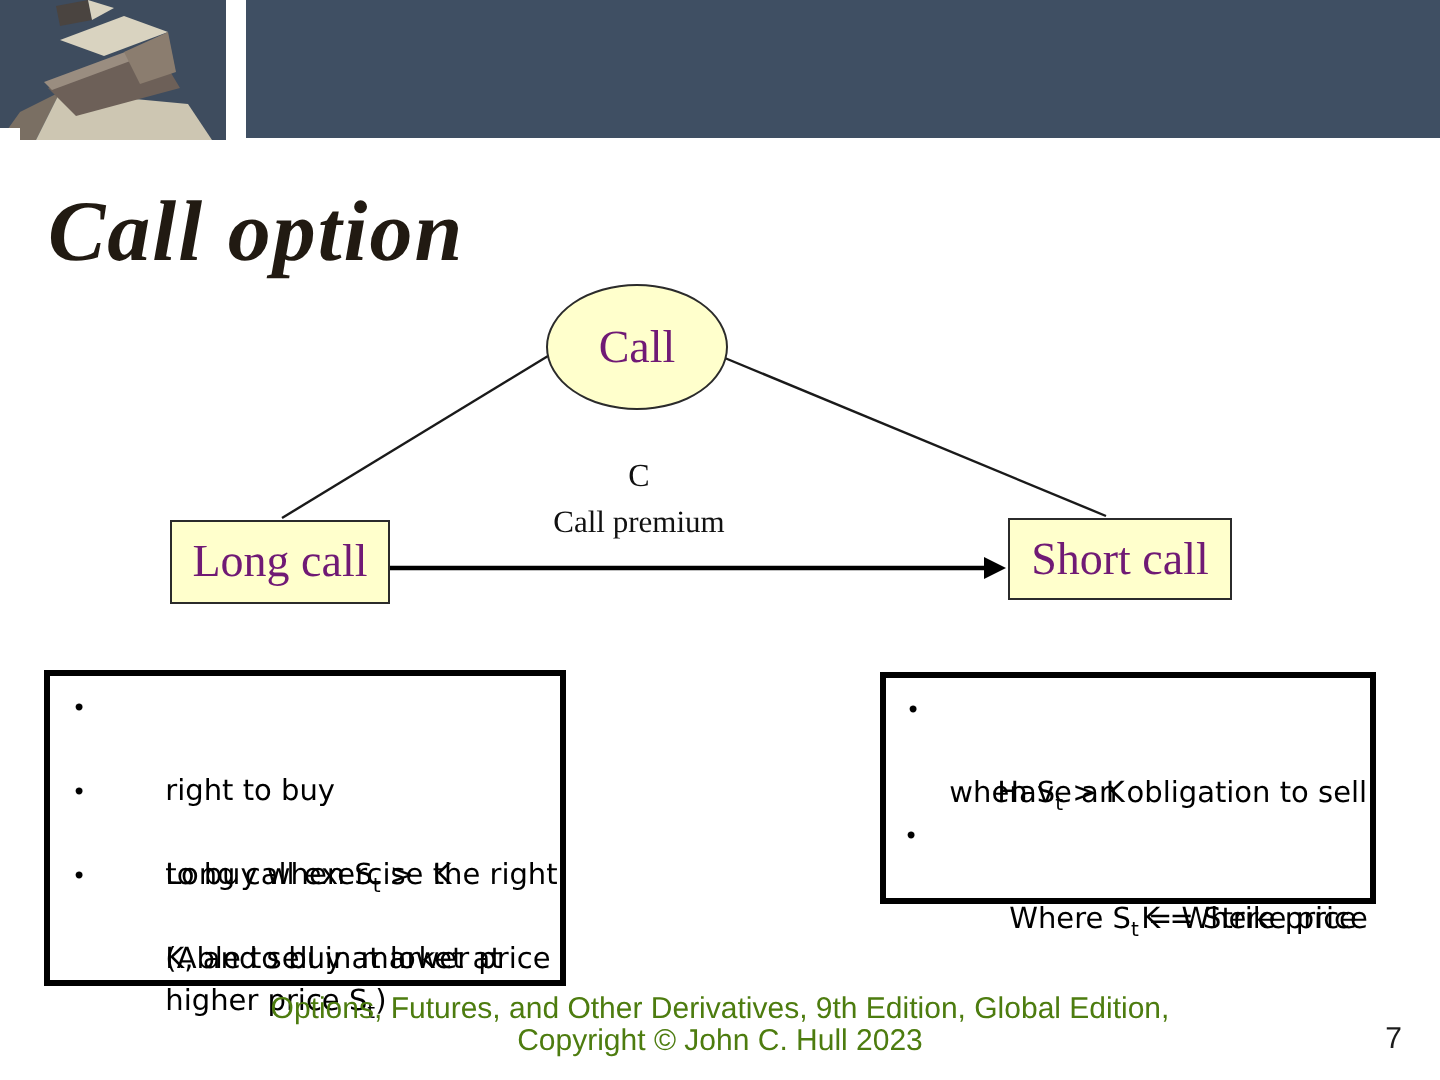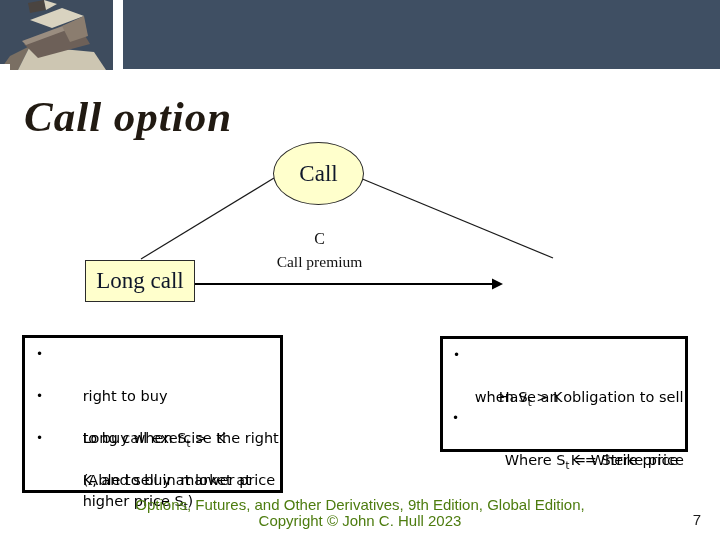--- a/index.html
+++ b/index.html
@@ -16,21 +16,21 @@
     position:absolute;left:24px;top:92px;
     font-family:Liberation Serif, serif;font-style:italic;font-weight:bold;
     font-size:43px;color:#211a12;line-height:1.15;letter-spacing:1px;
   }
   
   .connectors{position:absolute;left:0;top:0;width:720px;height:540px;pointer-events:none;z-index:1;}
   
   .node{
     position:absolute;z-index:2;background:#FFFFCC;border:1px solid #2b2b2b;
     display:flex;align-items:center;justify-content:center;
-    font-family:"Liberation Serif",serif;color:#0f172a;
+    font-family:"Liberation Serif",serif;color:#701a75;
   }
   .ellipse{left:273px;top:142px;width:89px;height:61px;border-radius:50%;font-size:23px;}
   .box-long{left:85px;top:260px;width:108px;height:40px;font-size:23px;}
   .box-short{left:504px;top:259px;width:110px;height:39px;font-size:23px;}
   .arrow-label-c{
     position:absolute;left:262px;top:230px;width:115px;text-align:center;
     font-family:"Liberation Serif",serif;font-size:16px;color:#111;z-index:2;
   }
   .arrow-label-premium{
     position:absolute;left:262px;top:253px;width:115px;text-align:center;
@@ -88,20 +88,21 @@
 
   <svg class="connectors" viewBox="0 0 720 540">
     <line x1="274" y1="178" x2="141" y2="259" stroke="#1a1a1a" stroke-width="1.2"></line>
     <line x1="360" y1="178" x2="553" y2="258" stroke="#1a1a1a" stroke-width="1.2"></line>
     <line x1="195" y1="284" x2="493" y2="284" stroke="#000" stroke-width="2.2"></line>
     <polygon points="492,278.5 503,284 492,289.5" fill="#000"></polygon>
   </svg>
 
   <div class="node ellipse">Call</div>
   <div class="node box-long">Long call</div>
+  <div class="node box-short">Short call</div>
   <div class="arrow-label-c">C</div>
   <div class="arrow-label-premium">Call premium</div>
 
   <div class="panel panel-left">
     <div class="pline txt-indent">
       <span class="bullet">•</span>
     </div>
     <div class="pline txt-indent">
       <span>right to buy</span>
     </div>

